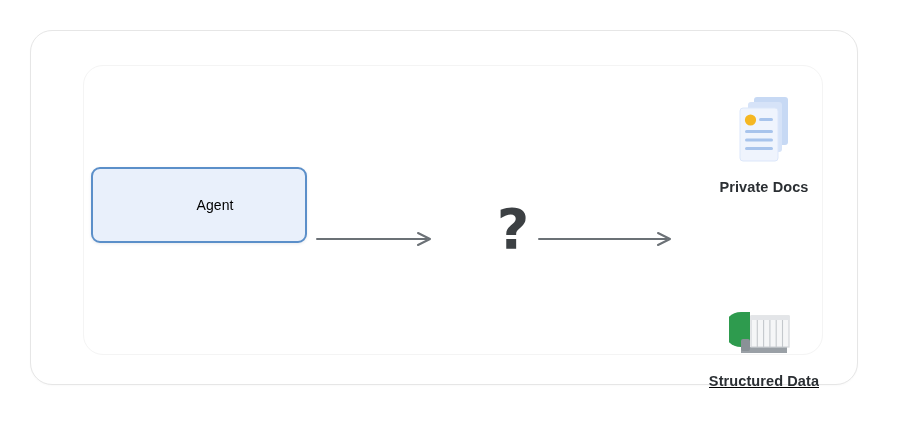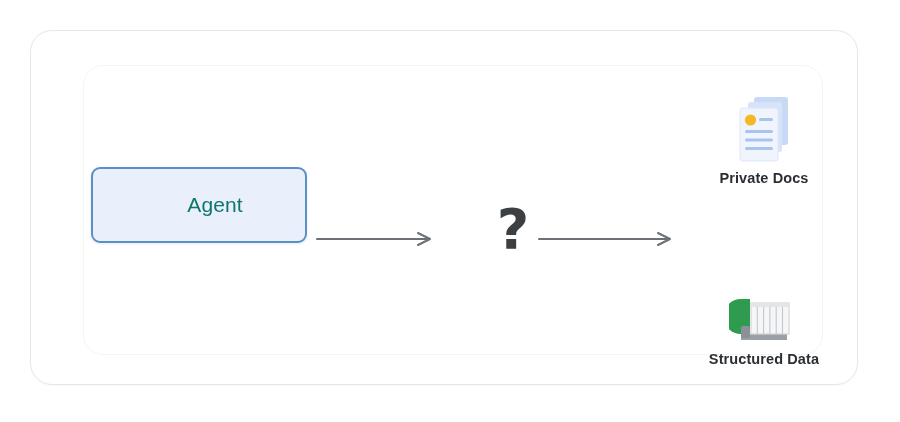--- a/index.html
+++ b/index.html
@@ -53,22 +53,22 @@
     background: #e9f0fb;
     border: 2px solid #5b8fc9;
     border-radius: 9px;
     box-sizing: border-box;
     display: flex;
     align-items: center;
     justify-content: center;
     box-shadow: 0 1px 3px rgba(30,50,90,0.10);
   }
   #agent-label {
-    font-size: 21px;
-    color: #0f766e;
+    font-size: 14px;
+    color: #000000;
     letter-spacing: .1px;
     margin-left: 32px;
   }
 
   
   .arrow {
     position: absolute;
     height: 22px;
   }
   #arrow-1 { left: 284px; top: 197px; width: 124px; }
@@ -92,31 +92,31 @@
   .source {
     position: absolute;
     width: 200px;
     left: 633px;
     display: flex;
     flex-direction: column;
     align-items: center;
   }
   #source-private-docs { top: 62px; }
   #source-websites     { top: 176px; }
-  #source-structured   { top: 265px; }
+  #source-structured   { top: 278px; text-decoration: underline; }
 
   .source-icon {
     display: block;
     height: 72px;
   }
   #source-websites .source-icon { height: 58px; }
   #source-structured .source-icon { height: 50px; }
 
   .source-label {
-    margin-top: 5px;
+    margin-top: 14px;
     font-size: 14.5px;
     font-weight: 700;
     color: #2b2f33;
     white-space: nowrap;
     letter-spacing: .1px;
   }
 
   
   #source-structured .source-label {
     max-width: 157px;

